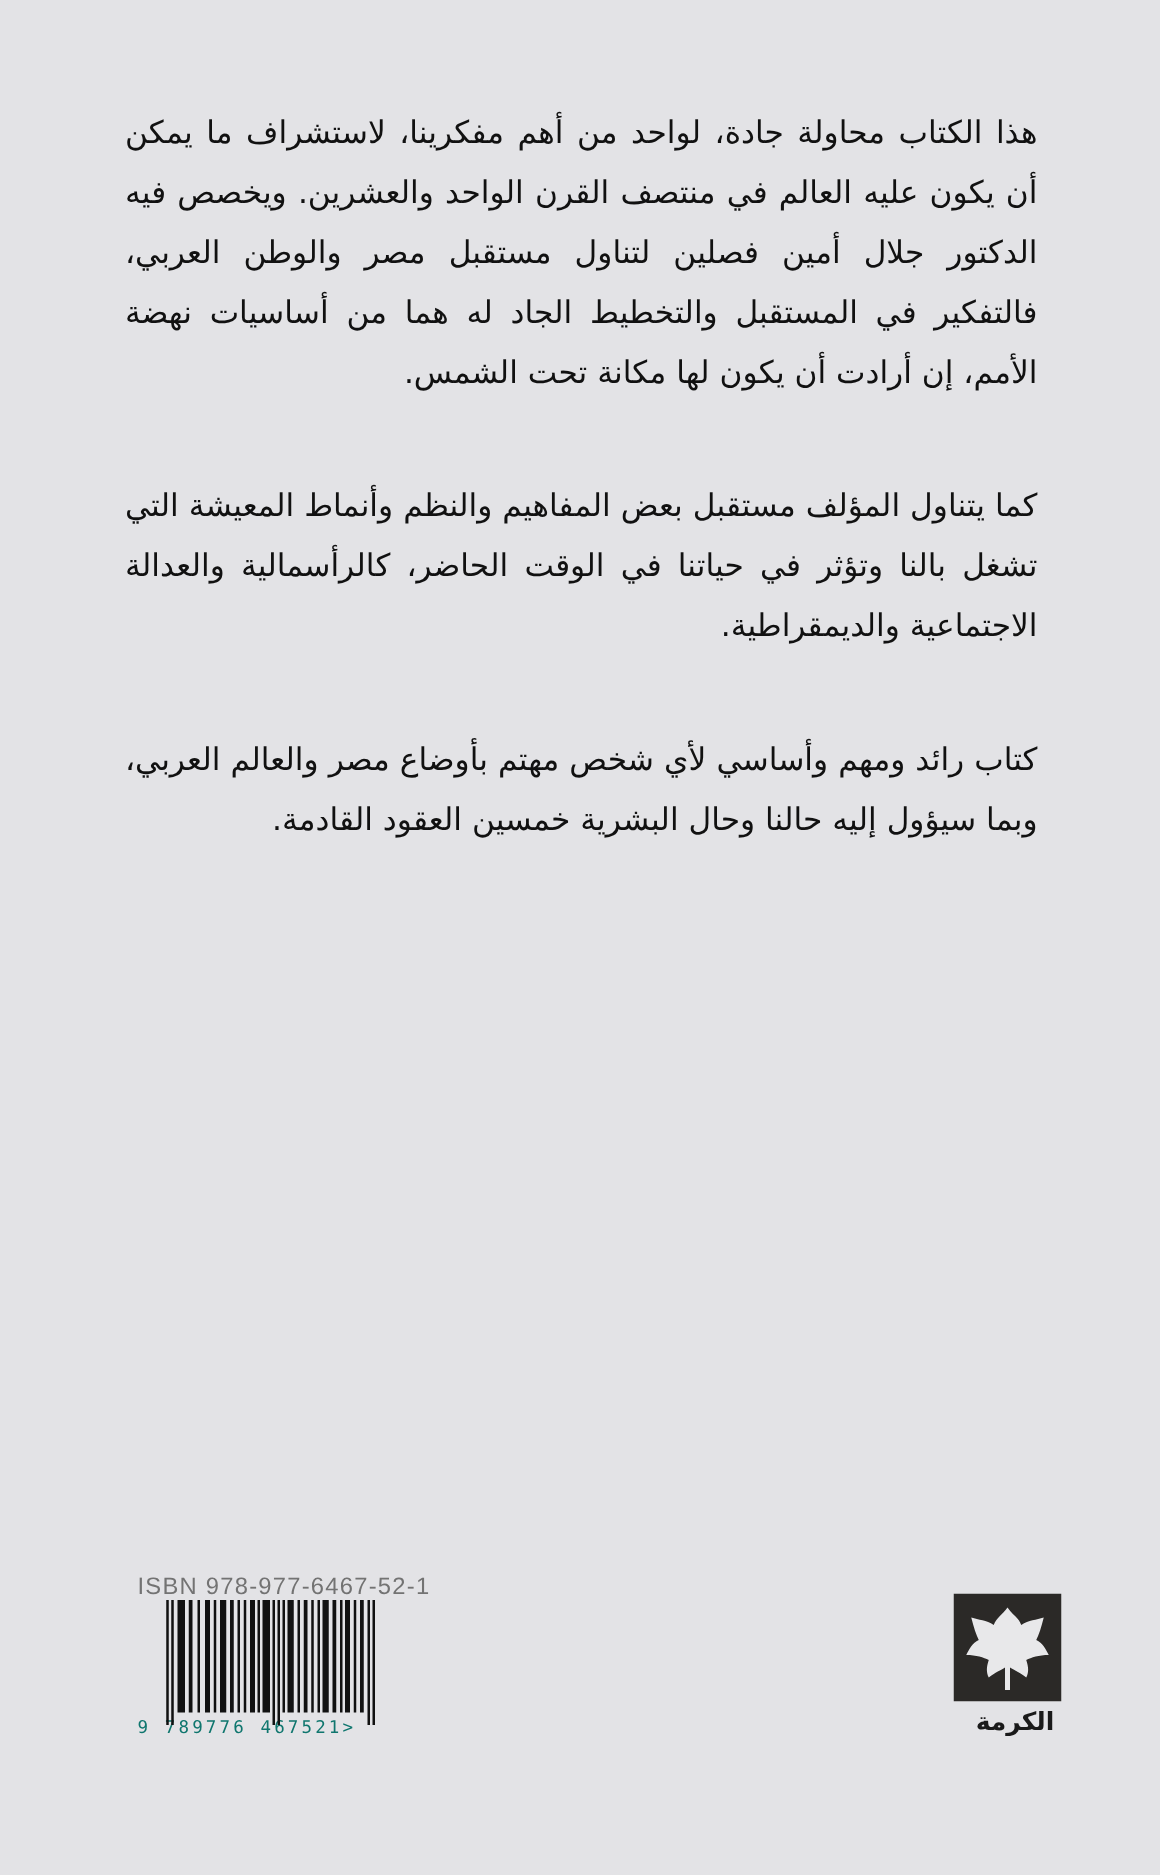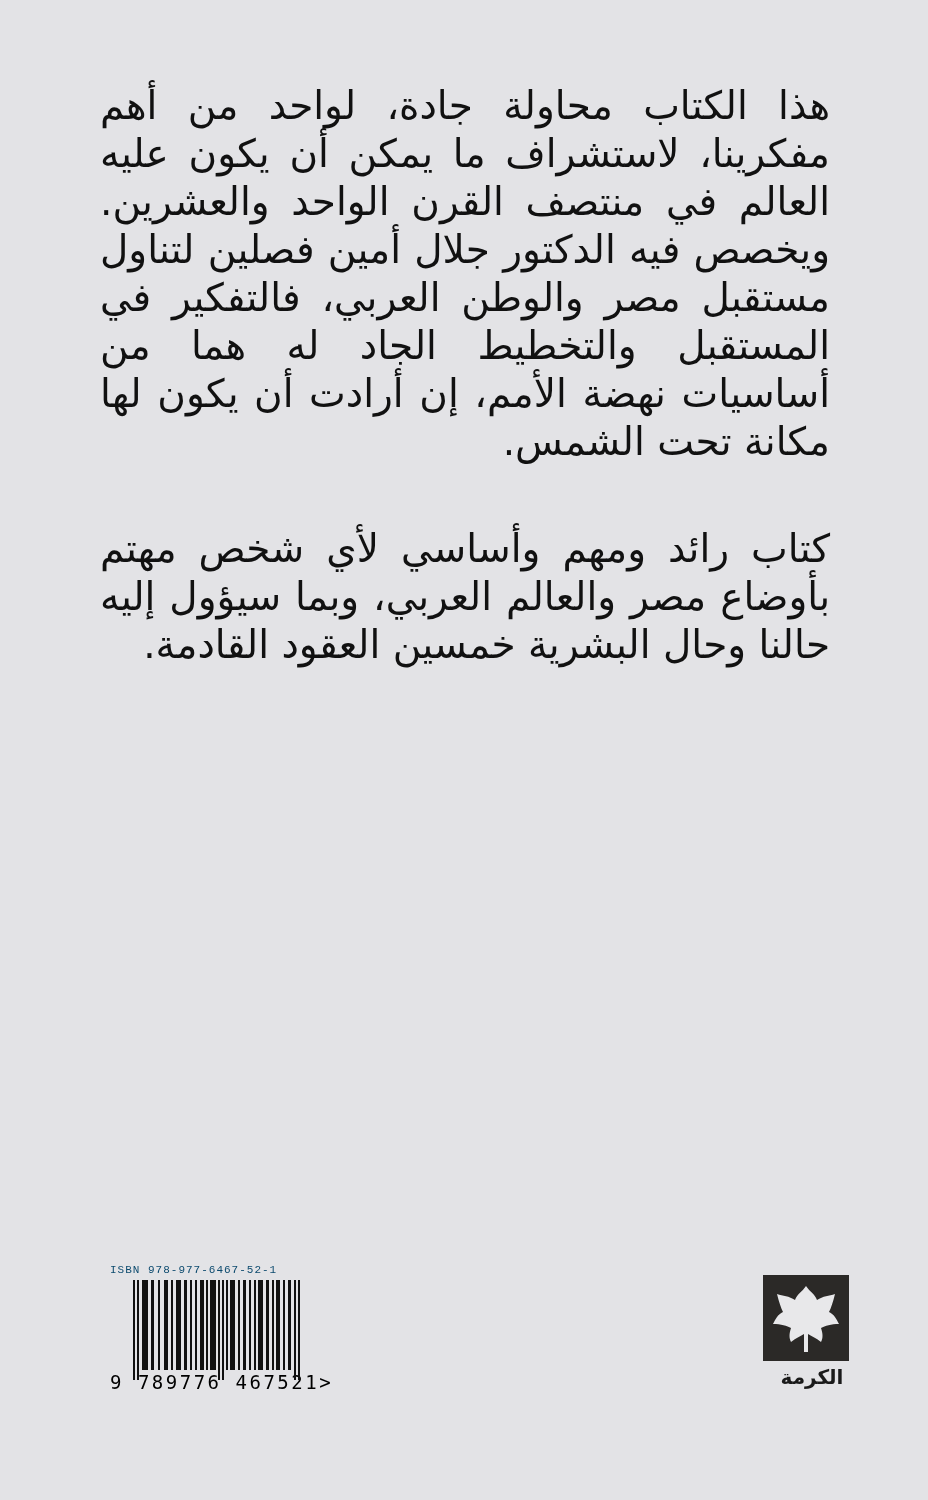--- a/index.html
+++ b/index.html
@@ -16,59 +16,59 @@
       color: #111;
     }
     .blurb {
       position: absolute;
       left: 100px;
       right: 98px;
       top: 82px;
       direction: rtl;
       text-align: justify;
       text-align-last: right;
-      font-size: 39px;
+      font-size: 25px;
       line-height: 48px;
       font-weight: normal;
     }
     .blurb p {
       margin: 0 0 59px 0;
     }
     .barcode-block {
       position: absolute;
       left: 110px;
       top: 1262px;
       width: 170px;
     }
     .isbn-text {
-      font-family: Liberation Mono, monospace;
-      font-size: 11px;
+      font-family: Liberation Sans, sans-serif;
+      font-size: 19px;
       letter-spacing: 1px;
       line-height: 16px;
-      color: #0c4a6e;
+      color: #737373;
       white-space: nowrap;
     }
     .bars {
       position: relative;
       height: 98px;
       margin-left: 23px;
       margin-top: 2px;
     }
     .bars span {
       position: absolute;
       top: 0;
       background: #111;
       height: 90px;
     }
     .bars span.guard { height: 100px; }
     .ean-digits {
       font-family: "DejaVu Sans Mono", monospace;
-      font-size: 19px;
+      font-size: 14px;
       line-height: 20px;
-      color: #000000;
+      color: #0f766e;
       white-space: nowrap;
       margin-top: -6px;
       letter-spacing: 2.5px;
     }
     .publisher {
       position: absolute;
       left: 763px;
       top: 1275px;
       width: 98px;
     }
@@ -87,20 +87,21 @@
       font-weight: bold;
       margin-top: 4px;
       color: #1a1a1a;
     }
   </style>
 </head>
 <body>
 
 <div class="blurb">
   <p>هذا الكتاب محاولة جادة، لواحد من أهم مفكرينا، لاستشراف ما يمكن أن يكون عليه العالم في منتصف القرن الواحد والعشرين. ويخصص فيه الدكتور جلال أمين فصلين لتناول مستقبل مصر والوطن العربي، فالتفكير في المستقبل والتخطيط الجاد له هما من أساسيات نهضة الأمم، إن أرادت أن يكون لها مكانة تحت الشمس.</p>
+  <p>كما يتناول المؤلف مستقبل بعض المفاهيم والنظم وأنماط المعيشة التي تشغل بالنا وتؤثر في حياتنا في الوقت الحاضر، كالرأسمالية والعدالة الاجتماعية والديمقراطية.</p>
   <p>كتاب رائد ومهم وأساسي لأي شخص مهتم بأوضاع مصر والعالم العربي، وبما سيؤول إليه حالنا وحال البشرية خمسين العقود القادمة.</p>
 </div>
 
 <div class="barcode-block">
   <div class="isbn-text">ISBN 978-977-6467-52-1</div>
   <div class="bars">
     <span class="guard" style="left:0;width:2px"></span>
     <span class="guard" style="left:4px;width:2px"></span>
     <span style="left:9px;width:6px"></span>
     <span style="left:18px;width:3px"></span>

